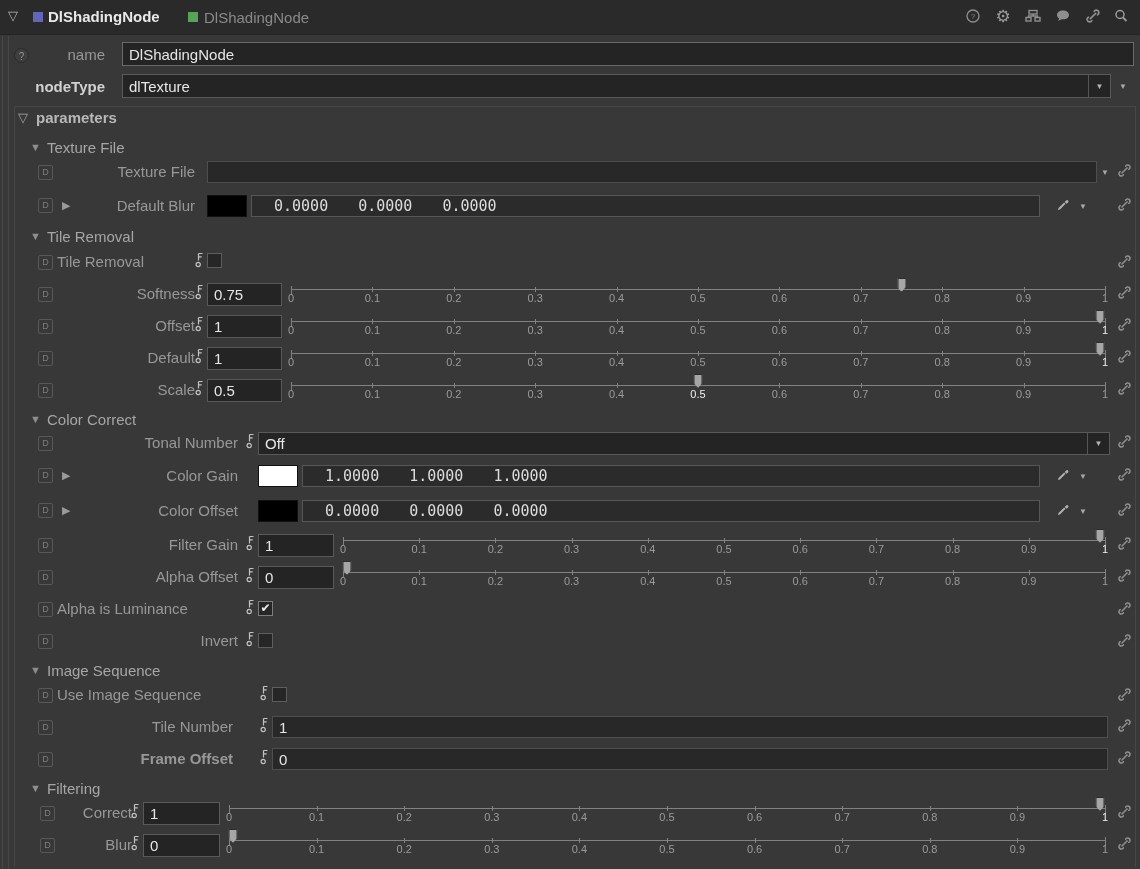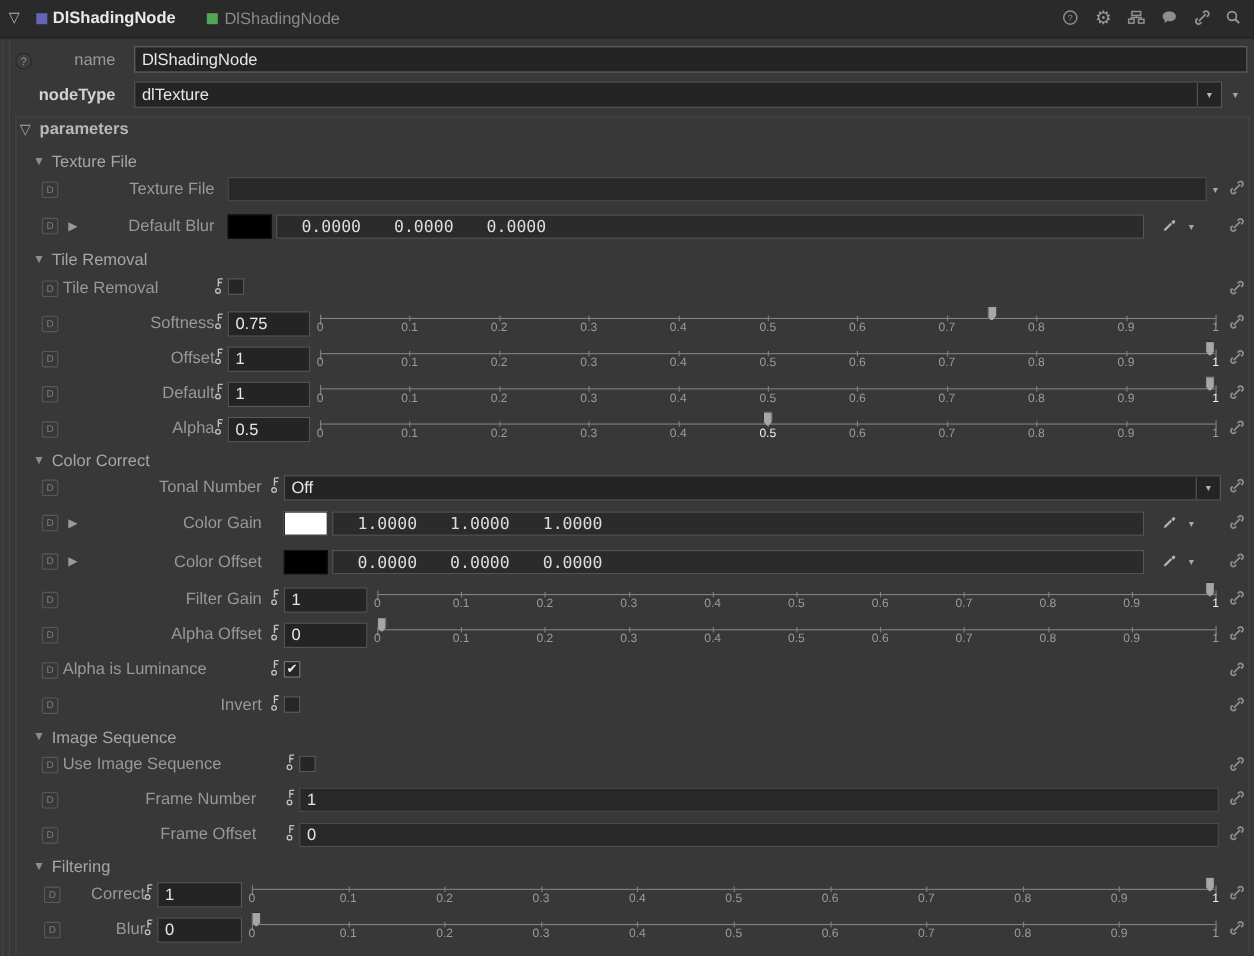--- a/index.html
+++ b/index.html
@@ -314,21 +314,21 @@
     </div>
   <div class="wrench" style="left:1117px;top:349px;"><svg viewBox="0 0 16 16" width="15" height="15">
         <g stroke="#8e8e8e" stroke-width="1.7" fill="none" stroke-linecap="round">
           <path d="M5.3 10.7 L10.7 5.3"></path>
           <path d="M3.4 9.2 a2.5 2.5 0 1 0 3.4 3.4"></path>
           <path d="M9.2 3.4 a2.5 2.5 0 1 1 3.4 3.4"></path>
         </g>
       </svg></div>
 
   <div class="dbadge" style="left:38px;top:383px;">D</div>
-  <div class="lbl" style="left:60px;top:381px;width:135px;">Alpha</div>
+  <div class="lbl" style="left:60px;top:381px;width:135px;">Scale</div>
   <div class="ficon" style="left:195px;top:380px;"><svg viewBox="0 0 9 18" width="9" height="18">
         <g stroke="#c2c2c2" stroke-width="1.2" fill="none">
           <path d="M3.5 1.5 h4 M3.5 4.8 h3.2 M3.5 1.5 v7"></path>
           <circle cx="3.2" cy="12.5" r="2.1"></circle>
         </g>
       </svg></div>
   <div class="field" style="left:207px;top:379px;width:75px;height:23px;">
     <span>0.5</span>
   </div>
   <div class="slider" style="left:291px;top:379px;width:814px;">
@@ -574,40 +574,40 @@
   <div class="cb" style="left:272px;top:687px;"></div>
   <div class="wrench" style="left:1117px;top:687px;"><svg viewBox="0 0 16 16" width="15" height="15">
         <g stroke="#8e8e8e" stroke-width="1.7" fill="none" stroke-linecap="round">
           <path d="M5.3 10.7 L10.7 5.3"></path>
           <path d="M3.4 9.2 a2.5 2.5 0 1 0 3.4 3.4"></path>
           <path d="M9.2 3.4 a2.5 2.5 0 1 1 3.4 3.4"></path>
         </g>
       </svg></div>
 
   <div class="dbadge" style="left:38px;top:720px;">D</div>
-  <div class="lbl" style="left:95px;top:718px;width:138px;">Frame Number</div>
+  <div class="lbl" style="left:95px;top:718px;width:138px;">Tile Number</div>
   <div class="ficon" style="left:260px;top:717px;"><svg viewBox="0 0 9 18" width="9" height="18">
         <g stroke="#c2c2c2" stroke-width="1.2" fill="none">
           <path d="M3.5 1.5 h4 M3.5 4.8 h3.2 M3.5 1.5 v7"></path>
           <circle cx="3.2" cy="12.5" r="2.1"></circle>
         </g>
       </svg></div>
   <div class="field dim" style="left:272px;top:716px;width:836px;height:22px;">
     <span>1</span>
   </div>
   <div class="wrench" style="left:1117px;top:718px;"><svg viewBox="0 0 16 16" width="15" height="15">
         <g stroke="#8e8e8e" stroke-width="1.7" fill="none" stroke-linecap="round">
           <path d="M5.3 10.7 L10.7 5.3"></path>
           <path d="M3.4 9.2 a2.5 2.5 0 1 0 3.4 3.4"></path>
           <path d="M9.2 3.4 a2.5 2.5 0 1 1 3.4 3.4"></path>
         </g>
       </svg></div>
 
   <div class="dbadge" style="left:38px;top:752px;">D</div>
-  <div class="lbl" style="left:95px;top:750px;width:138px;">Frame Offset</div>
+  <div class="lbl" style="left:95px;top:750px;width:138px;font-weight:bold;">Frame Offset</div>
   <div class="ficon" style="left:260px;top:749px;"><svg viewBox="0 0 9 18" width="9" height="18">
         <g stroke="#c2c2c2" stroke-width="1.2" fill="none">
           <path d="M3.5 1.5 h4 M3.5 4.8 h3.2 M3.5 1.5 v7"></path>
           <circle cx="3.2" cy="12.5" r="2.1"></circle>
         </g>
       </svg></div>
   <div class="field dim" style="left:272px;top:748px;width:836px;height:22px;">
     <span>0</span>
   </div>
   <div class="wrench" style="left:1117px;top:750px;"><svg viewBox="0 0 16 16" width="15" height="15">

